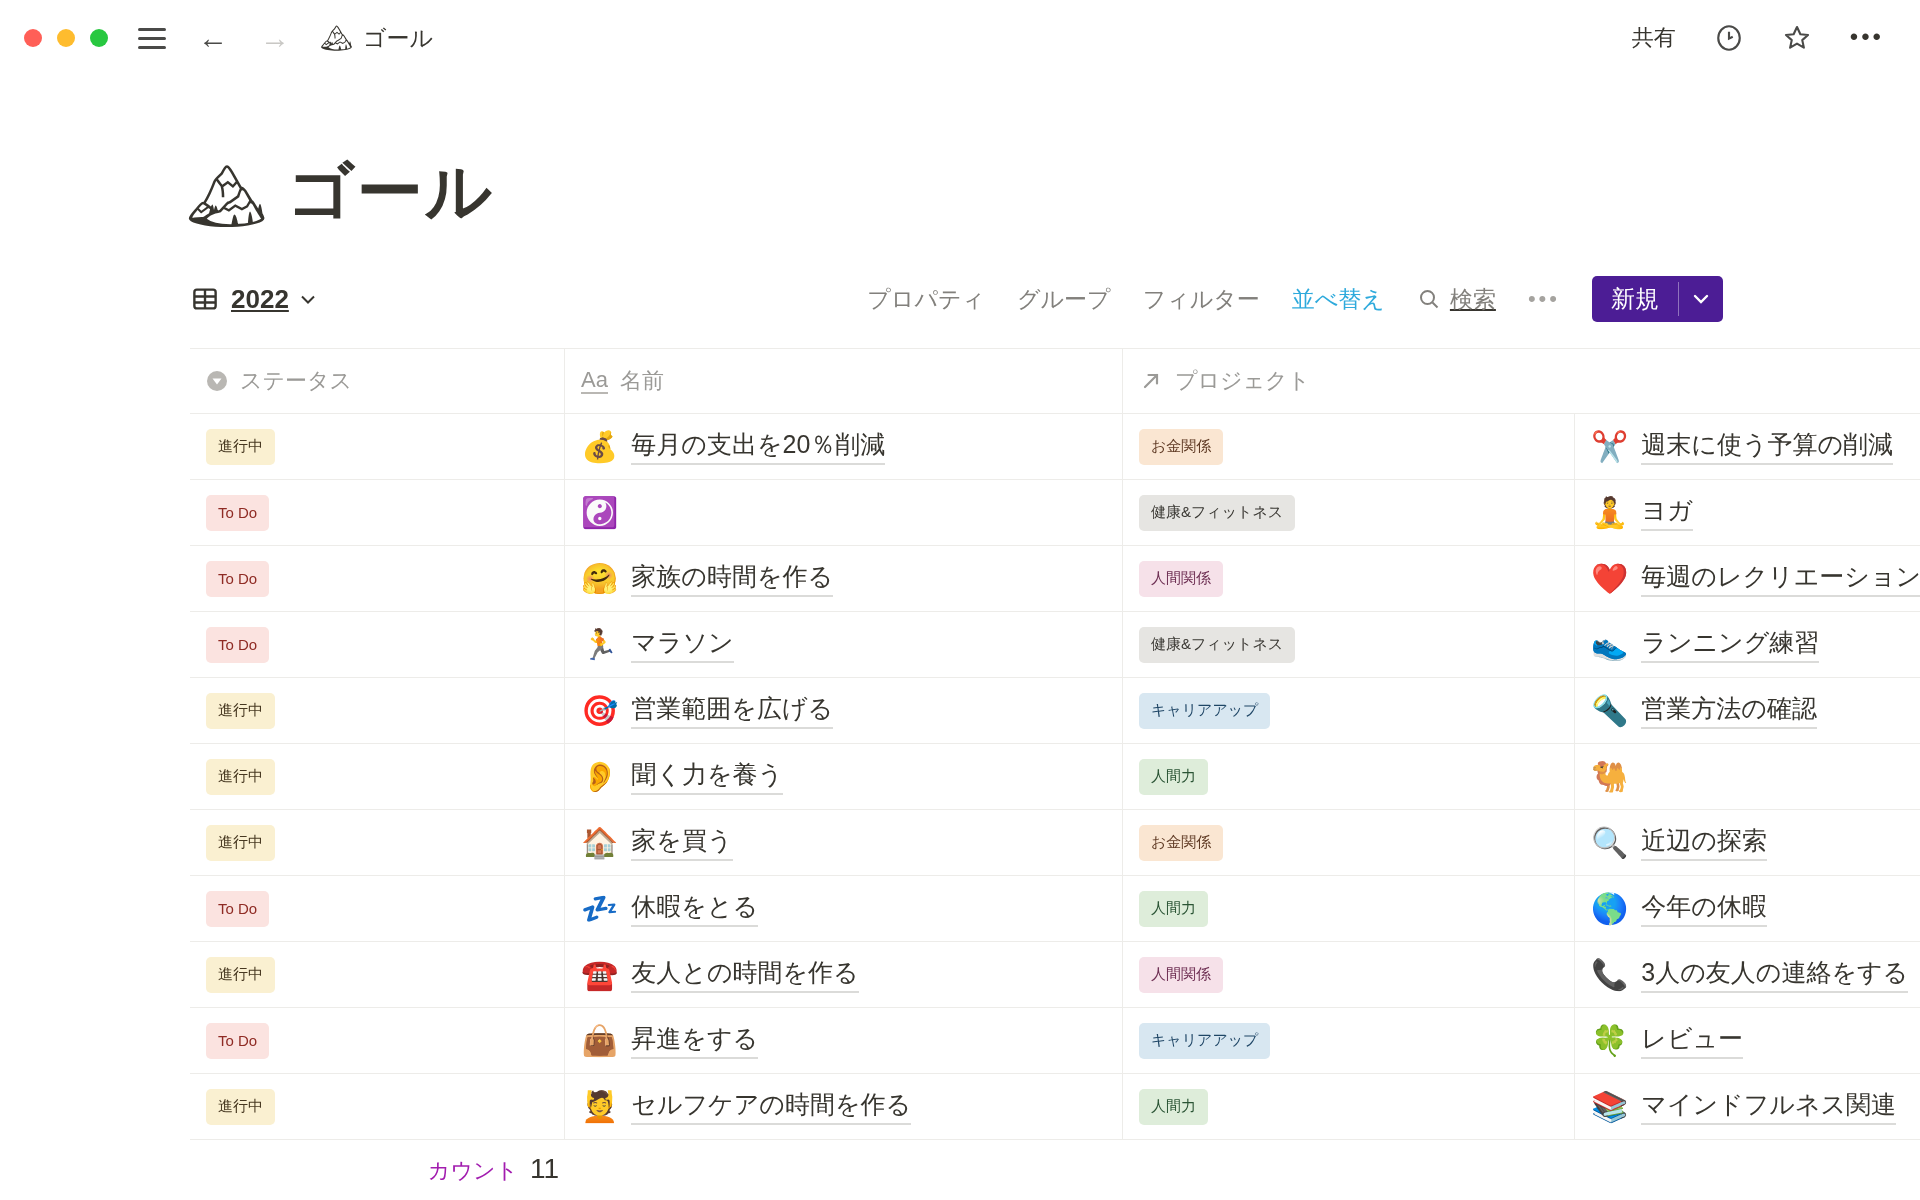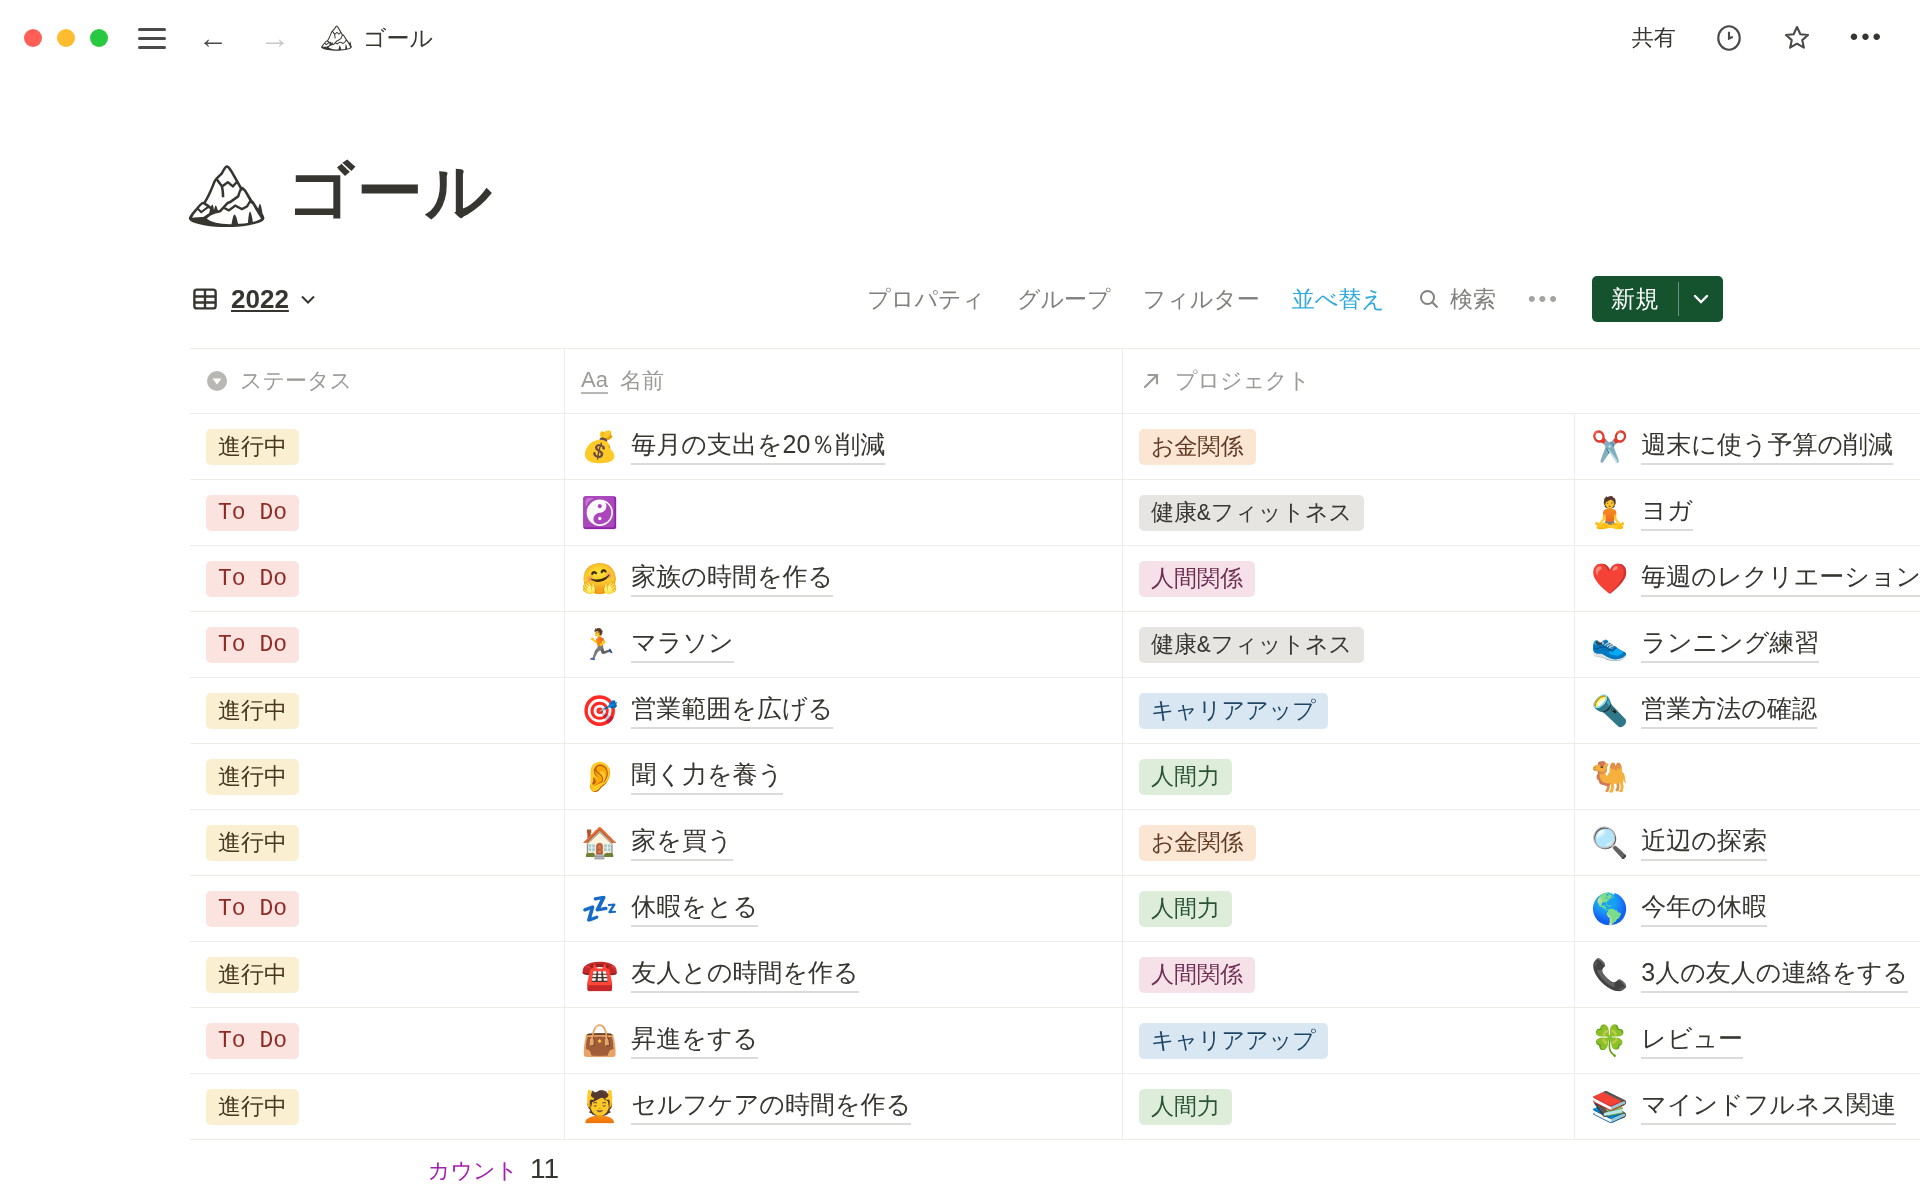--- a/index.html
+++ b/index.html
@@ -27,44 +27,44 @@
   .page-icon { font-size:64px; line-height:1; }
   .page-title { font-size:66px; font-weight:700; letter-spacing:2px; line-height:1.1; color:#37352F; }
 
   
   .toolbar { margin:48px 197px 0 190px; height:46px; display:flex; align-items:center; }
   .view-switch { display:flex; align-items:center; gap:11px; cursor:pointer; }
   .view-name { font-size:26px; font-weight:700;text-decoration:underline; }
   .tools { margin-left:auto; display:flex; align-items:center; gap:32px; }
   .tool-item { font-size:23px; color:#82807C; cursor:pointer; white-space:nowrap; }
   .tool-item.active { color:#2EAADC; }
-  .search-wrap { display:flex; align-items:center; gap:9px; cursor:pointer; }
+  .search-wrap { display:flex; align-items:center; gap:9px; cursor:pointer;text-decoration:underline; }
   .search-wrap span { font-size:23px; color:#82807C; }
   .tool-dots { font-size:22px; letter-spacing:3px; color:#A5A39F; cursor:pointer; }
   .new-btn { display:flex; align-items:stretch; height:46px; border-radius:5px; overflow:hidden;
-    background:#14532d; color:#fff; cursor:pointer; }
+    background:#4c1d95; color:#fff; cursor:pointer; }
   .new-btn .nb-main { display:flex; align-items:center; padding:0 19px; font-size:24px; font-weight:500; }
   .new-btn .nb-split { width:1px; background:rgba(255,255,255,0.38); margin:6px 0; }
   .new-btn .nb-caret { width:44px; display:flex; align-items:center; justify-content:center; }
 
   
   .table-wrap { margin:26px 0 0 190px; width:2090px; }
   .tgrid { display:grid; grid-template-columns:375px 558px 452px 705px; }
   .thead { border-top:1px solid #EDECE9; border-bottom:1px solid #EDECE9; }
   .hcell { height:64px; display:flex; align-items:center; gap:12px; padding:0 16px;
     color:#9B9A97; font-size:22px; border-right:1px solid #EDECE9; cursor:pointer; }
   .hcell:last-child { border-right:none; }
   .aa-glyph { font-size:22px; color:#9B9A97; border-bottom:2px solid #B9B7B3; line-height:1.05; }
 
   .row { border-bottom:1px solid #EDECE9; }
   .cell { height:65px; display:flex; align-items:center; padding:0 16px;
     border-right:1px solid #EDECE9; overflow:hidden; white-space:nowrap; }
   .cell:last-child { border-right:none; }
   .badge { display:inline-flex; align-items:center; height:36px; padding:0 12px;
-    border-radius:5px; font-size:23px; cursor:pointer;font-family:Liberation Mono, monospace; }
+    border-radius:5px; font-size:15px; cursor:pointer; }
   .emoji { font-size:30px; line-height:1; margin-right:13px; flex:none; }
   .link { font-size:25px; font-weight:500; color:#37352F; padding-bottom:2px;
     border-bottom:2px solid rgba(55,53,47,0.18); cursor:pointer; }
 
   
   .tfoot { height:59px; }
   .fcell { display:flex; align-items:center; justify-content:flex-end; }
   .calc { display:flex; align-items:center; gap:8px; color:#C8C6C3; font-size:22px;
     cursor:pointer; padding-right:18px; }
   .count-wrap { display:flex; align-items:baseline; gap:12px; padding-right:6px; cursor:pointer; }

